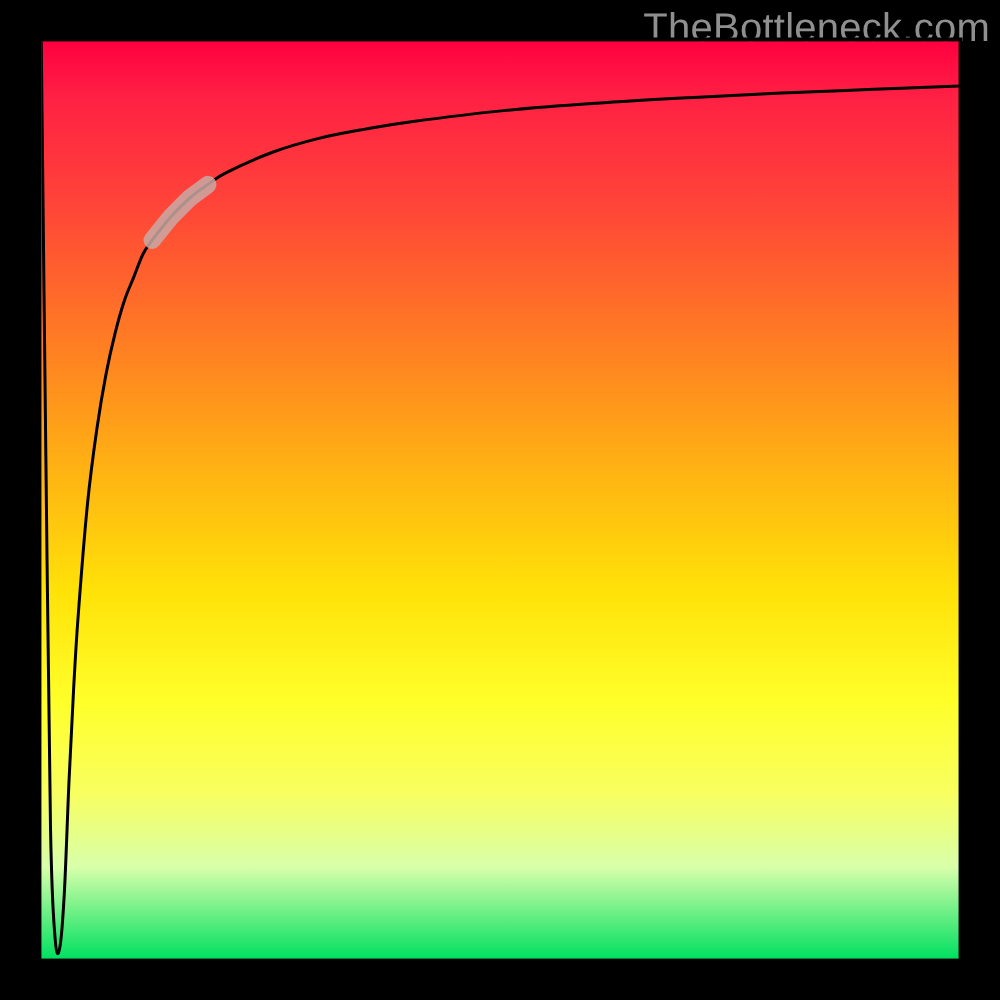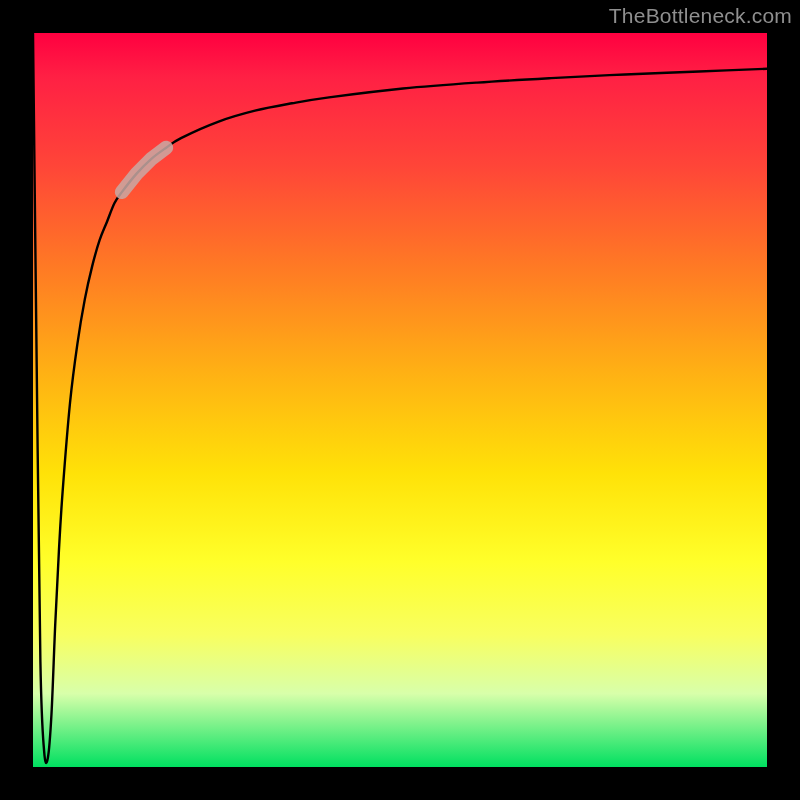--- a/index.html
+++ b/index.html
@@ -46,21 +46,21 @@
     top: 0;
     width: 740px;
     height: 740px;
     pointer-events: none;
   }
   .watermark {
     position: absolute;
     top: 4px;
     right: 8px;
     color: #8f8f8f;
-    font-size: 21px;
+    font-size: 32px;
     font-weight: 500;
     letter-spacing: 0.2px;
     user-select: none;
   }
 </style>
 </head>
 <body>
 
 <div class="stage">
 

